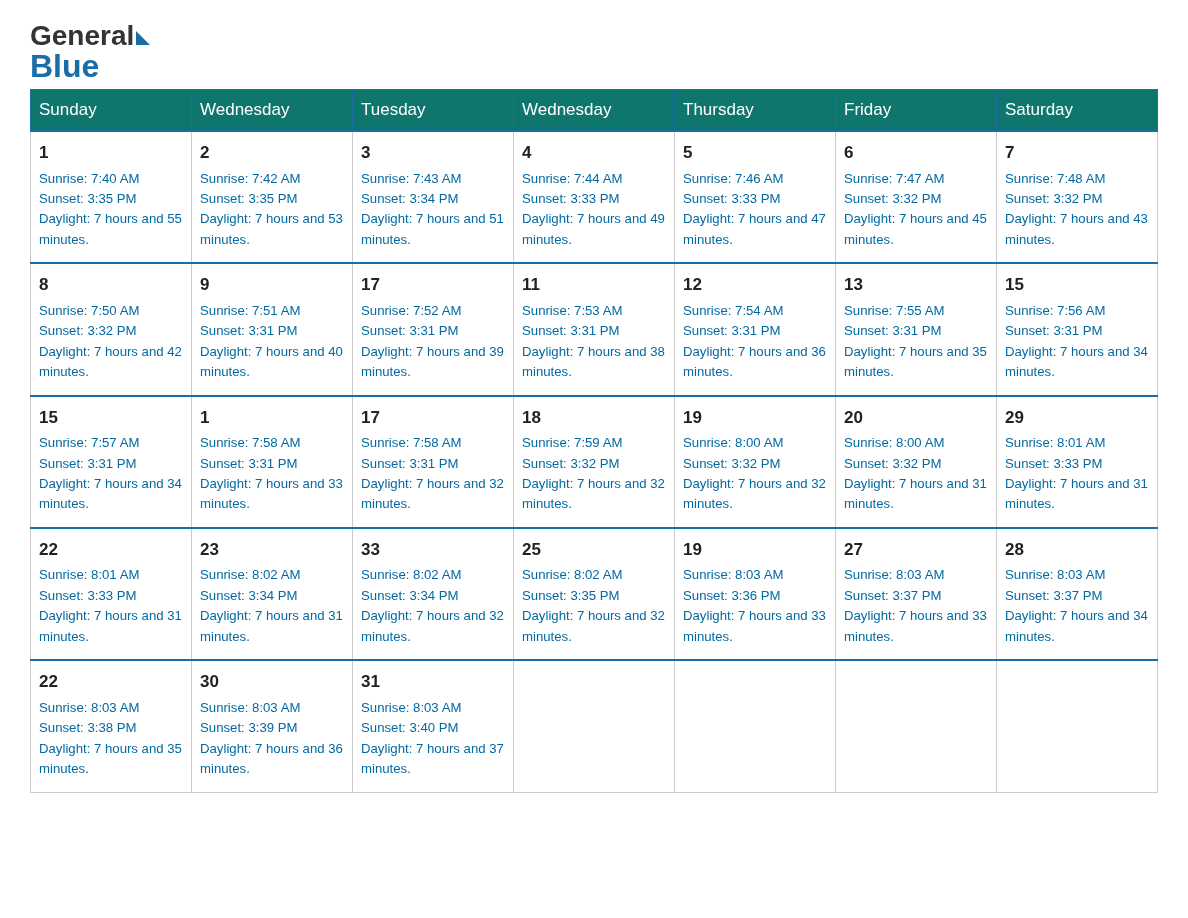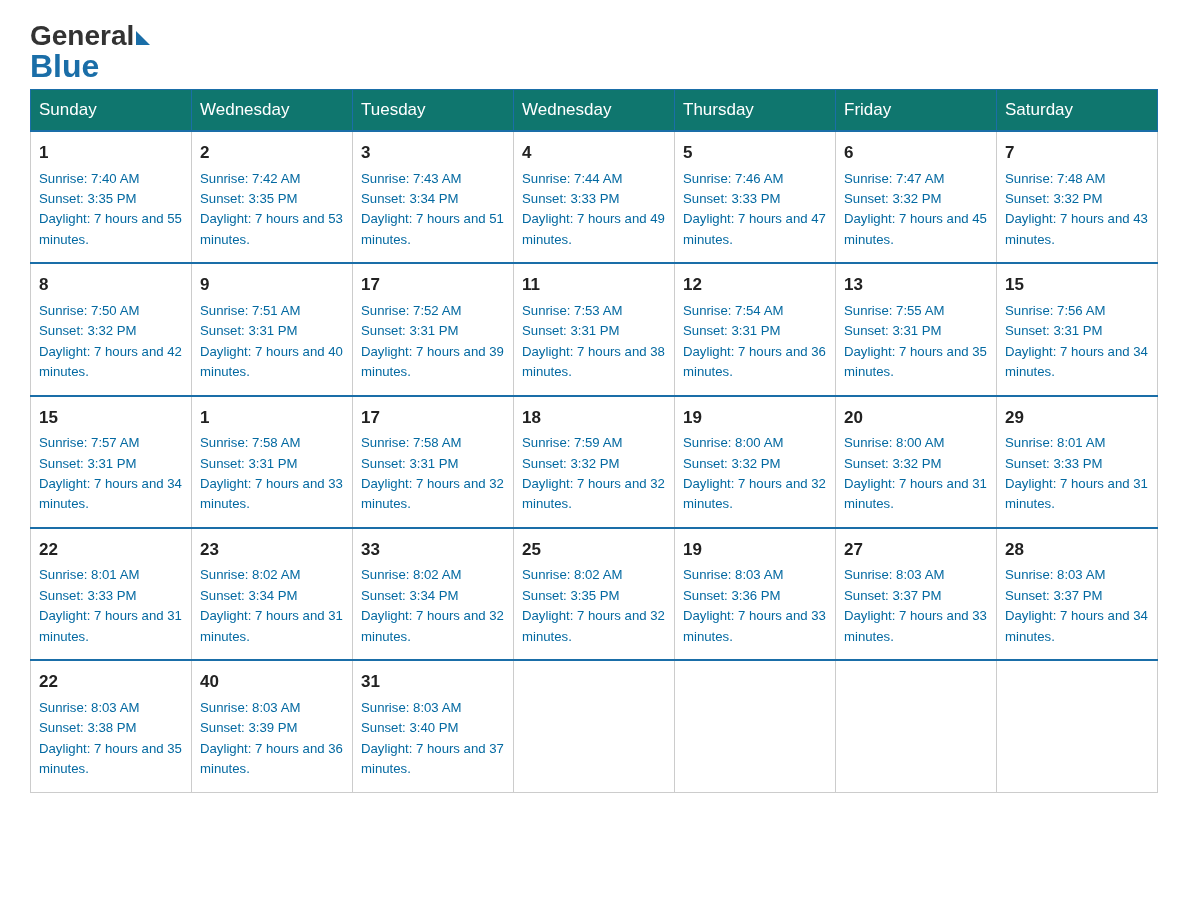--- a/index.html
+++ b/index.html
@@ -254,21 +254,21 @@
         <span class="day-num">28</span>
         <span class="day-info">Sunrise: 8:03 AM<br>Sunset: 3:37 PM<br>Daylight: 7 hours and 34 minutes.</span>
       </td>
       </tr>
       <tr>
         <td>
         <span class="day-num">22</span>
         <span class="day-info">Sunrise: 8:03 AM<br>Sunset: 3:38 PM<br>Daylight: 7 hours and 35 minutes.</span>
       </td>
         <td>
-        <span class="day-num">40</span>
+        <span class="day-num">30</span>
         <span class="day-info">Sunrise: 8:03 AM<br>Sunset: 3:39 PM<br>Daylight: 7 hours and 36 minutes.</span>
       </td>
         <td>
         <span class="day-num">31</span>
         <span class="day-info">Sunrise: 8:03 AM<br>Sunset: 3:40 PM<br>Daylight: 7 hours and 37 minutes.</span>
       </td>
         <td class="empty-cell"></td>
         <td class="empty-cell"></td>
         <td class="empty-cell"></td>
         <td class="empty-cell"></td>

